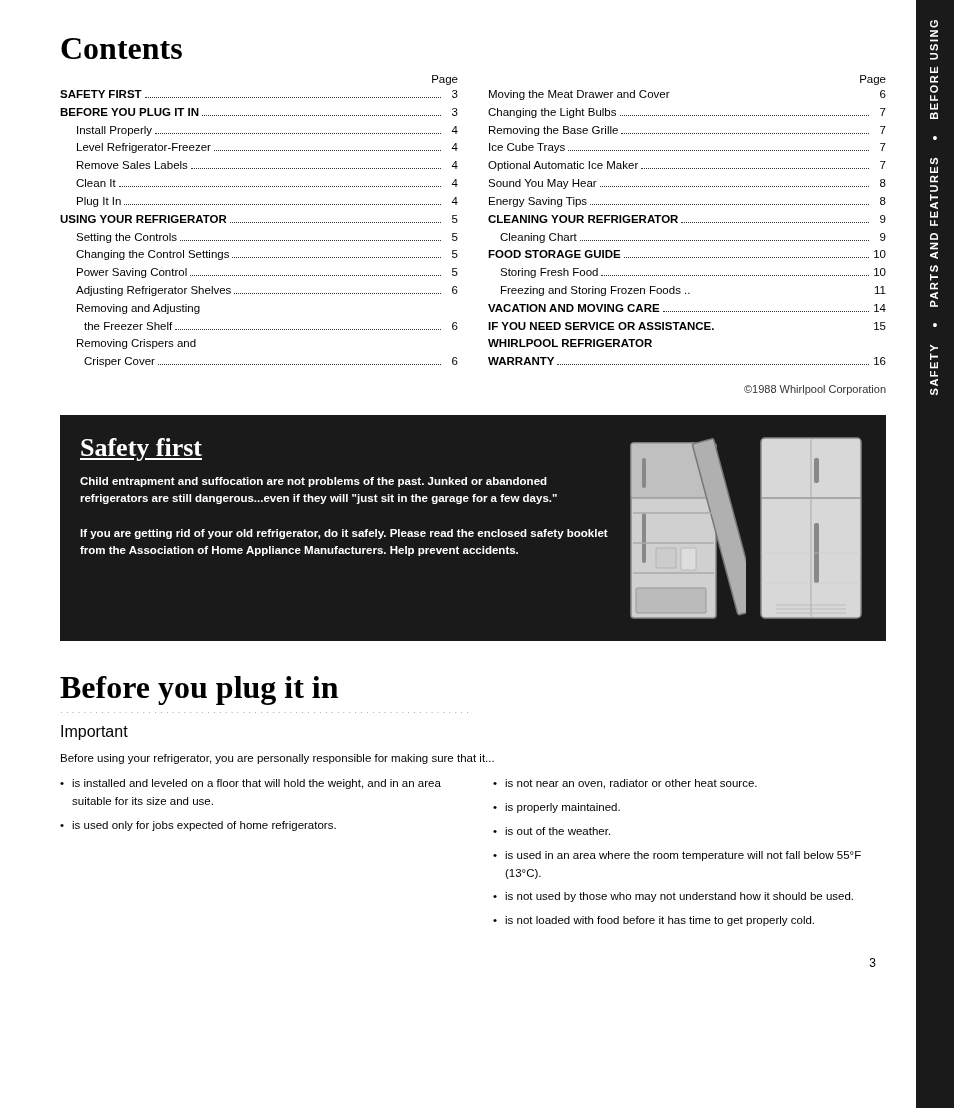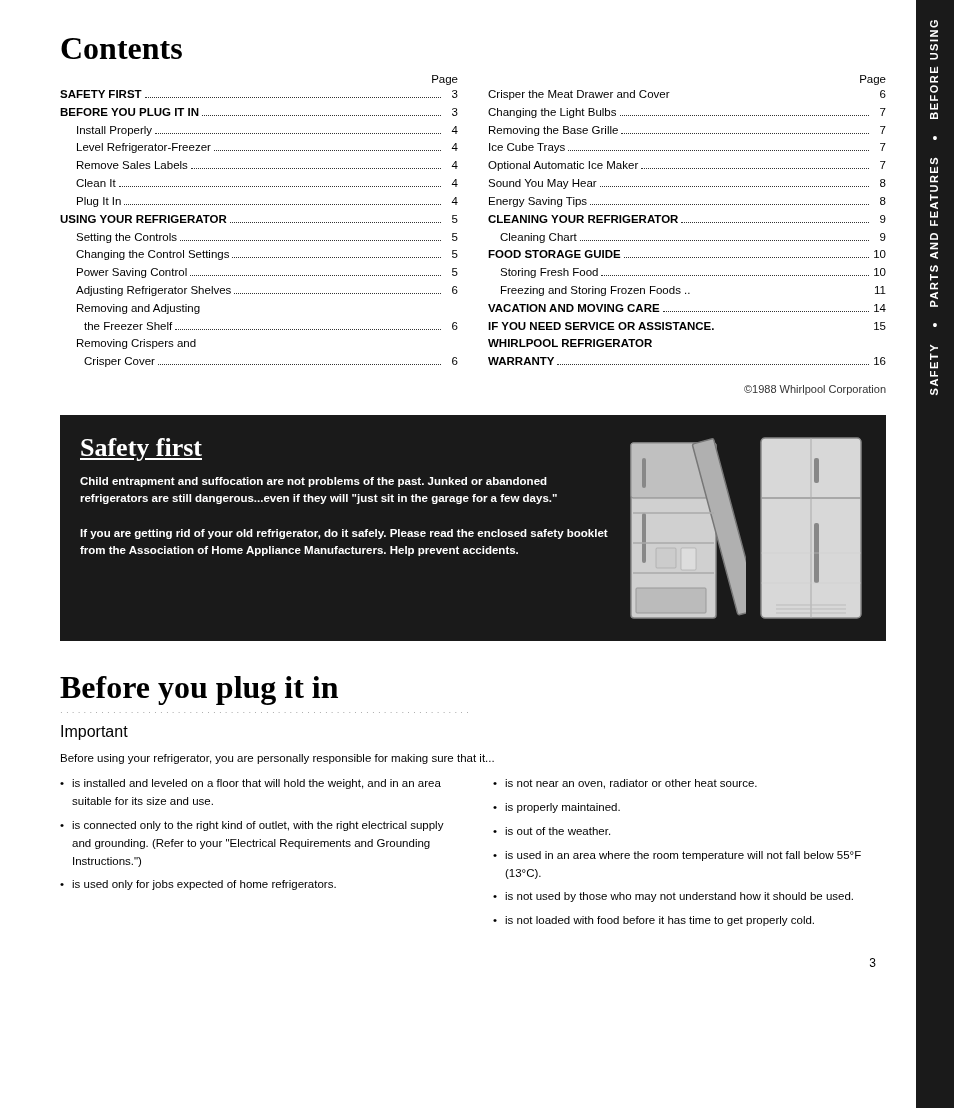--- a/index.html
+++ b/index.html
@@ -329,21 +329,21 @@
         <div class="toc-item toc-indent2" style="padding-left:24px;">
           <span class="toc-title">Crisper Cover</span>
           <span class="toc-dots"></span>
           <span class="toc-page">6</span>
         </div>
       </div>
 
       <div>
 
         <div class="toc-item">
-          <span class="toc-title">Crisper the Meat Drawer and Cover</span>
+          <span class="toc-title">Moving the Meat Drawer and Cover</span>
           <span style="flex:1; min-width:6px;"></span>
           <span class="toc-page">6</span>
         </div>
 
         <div class="toc-item">
           <span class="toc-title">Changing the Light Bulbs</span>
           <span class="toc-dots"></span>
           <span class="toc-page">7</span>
         </div>
 
@@ -499,23 +499,20 @@
 
     <p class="plug-intro">Before using your refrigerator, you are personally responsible for making sure that it...</p>
 
     <div class="plug-body">
 
       <div>
         <div class="bullet-item">
           is installed and leveled on a floor that will hold the weight, and in an area suitable for its size and use.
         </div>
         <div class="bullet-item">
-          is connected only to the right kind of outlet, with the right electrical supply and grounding. (Refer to your "Electrical Requirements and Grounding Instructions.")
-        </div>
-        <div class="bullet-item">
           is used only for jobs expected of home refrigerators.
         </div>
       </div>
 
       <div>
         <div class="bullet-item">
           is not near an oven, radiator or other heat source.
         </div>
         <div class="bullet-item">
           is properly maintained.

